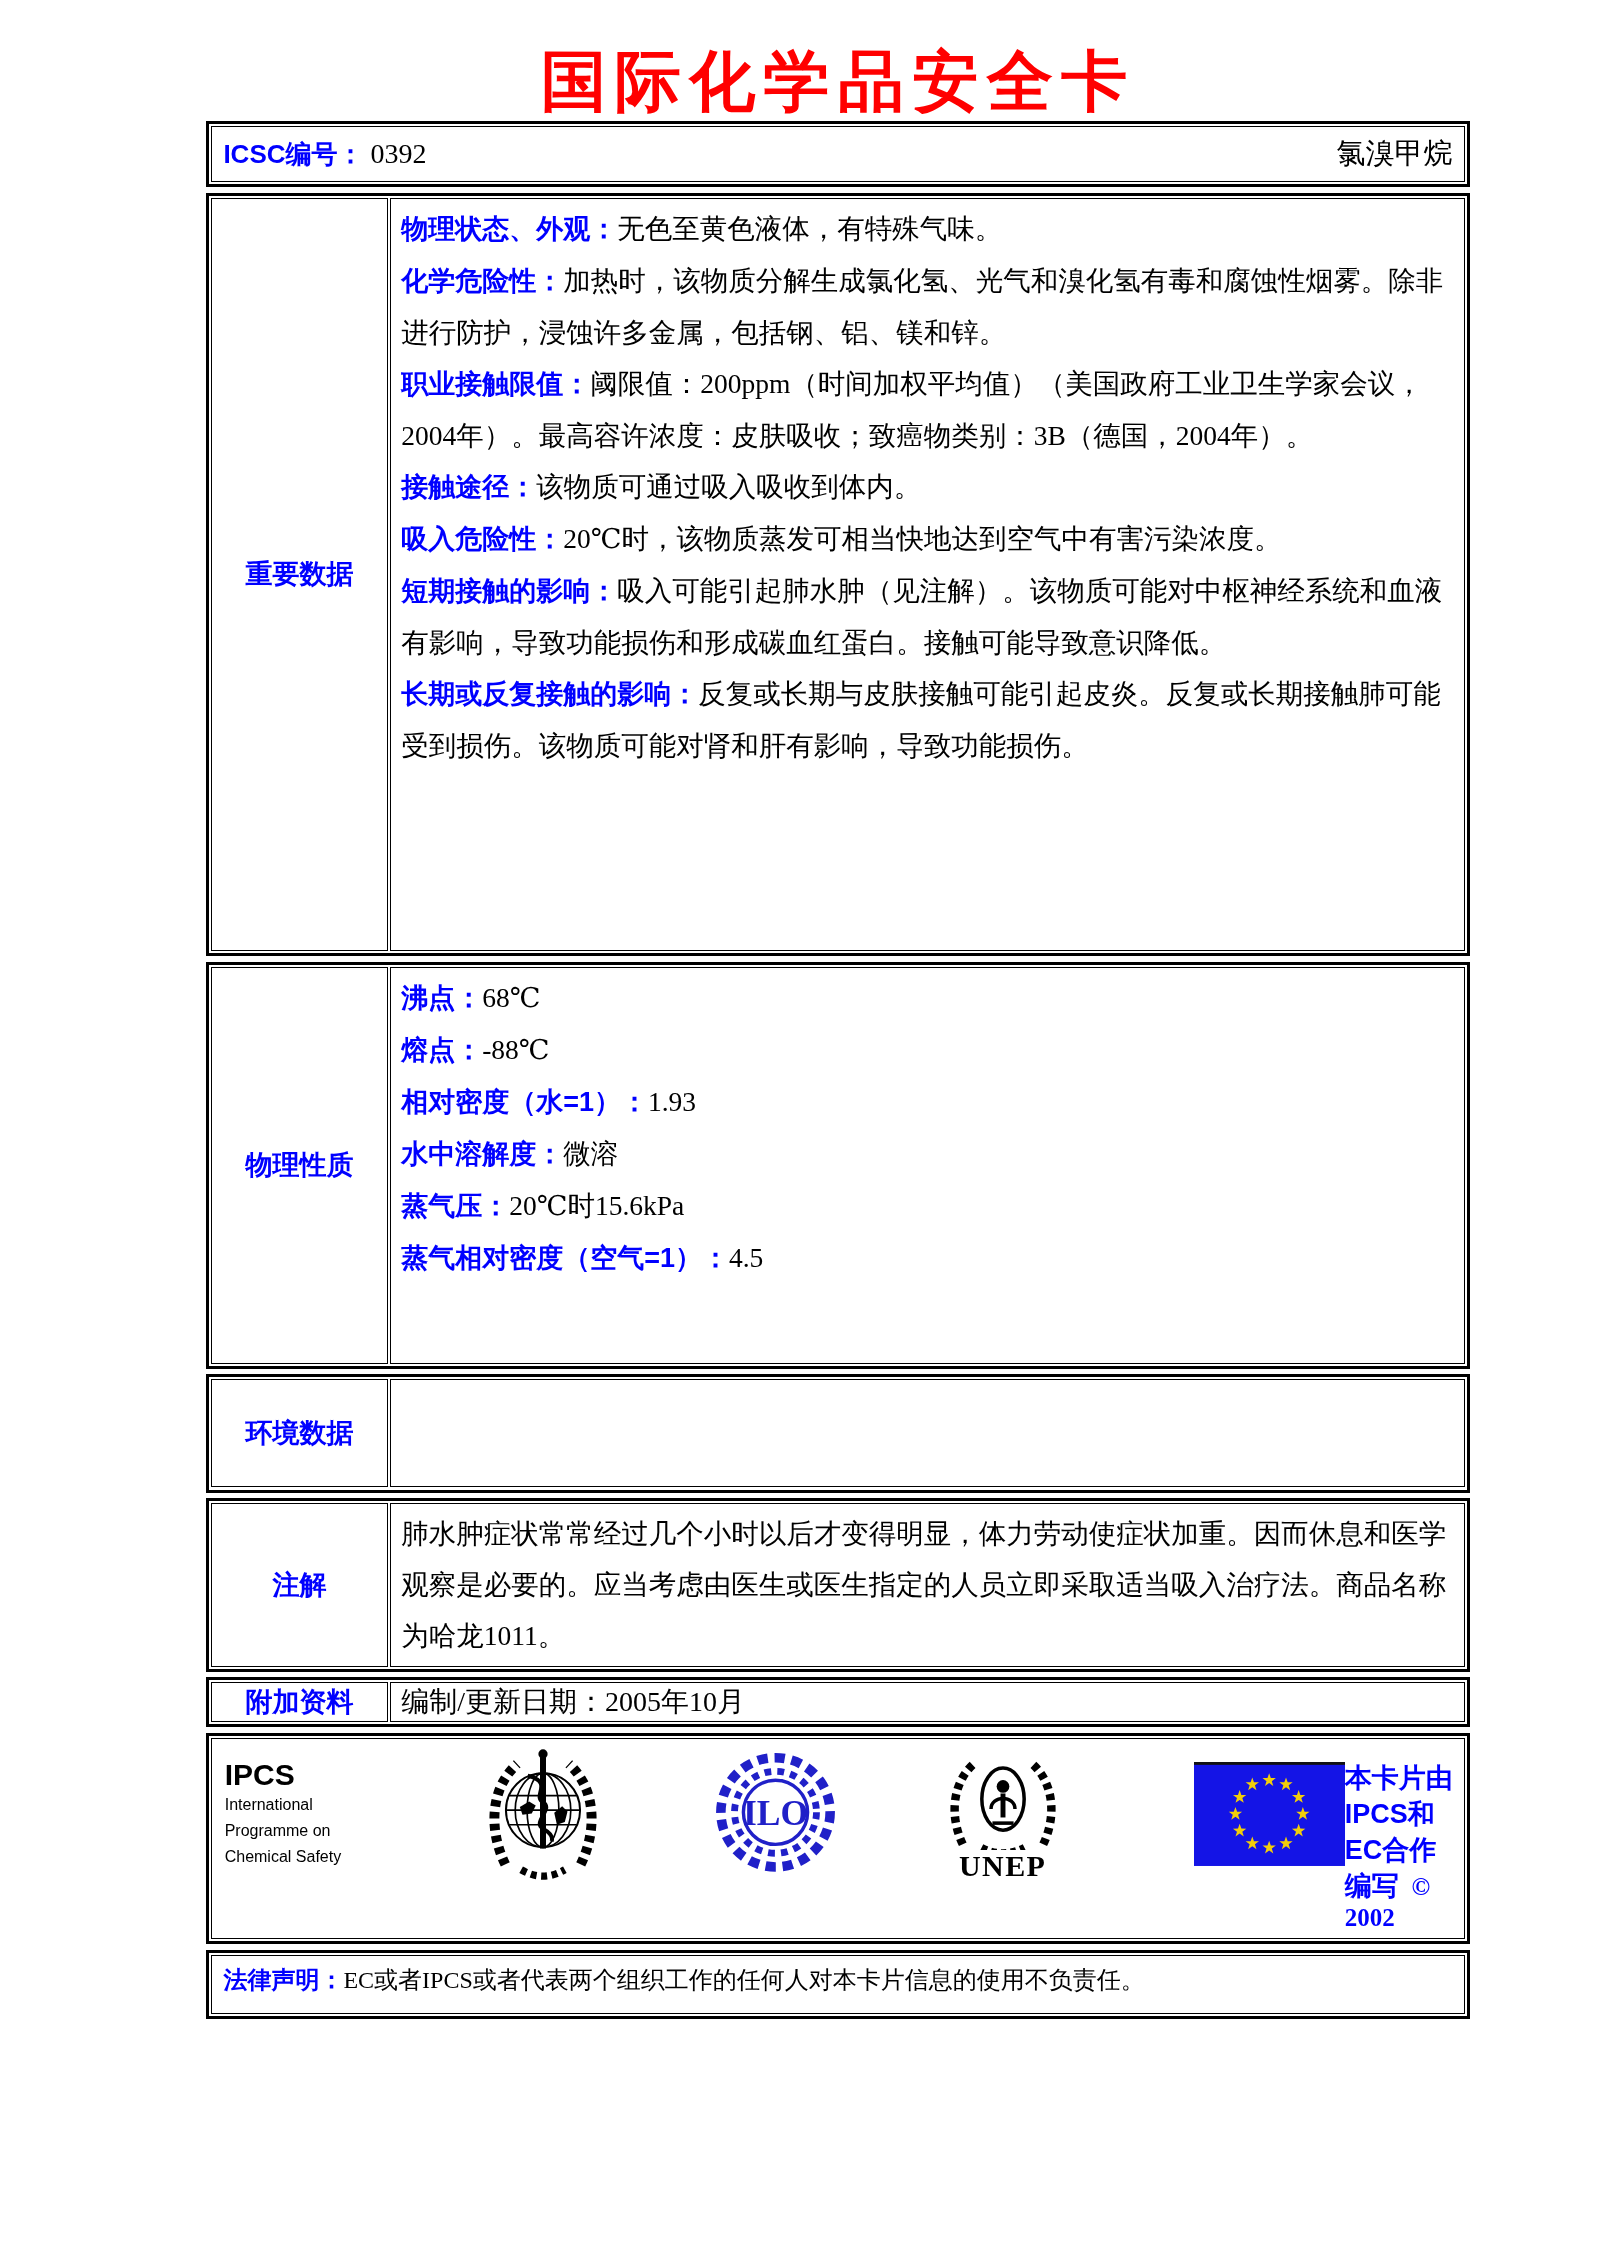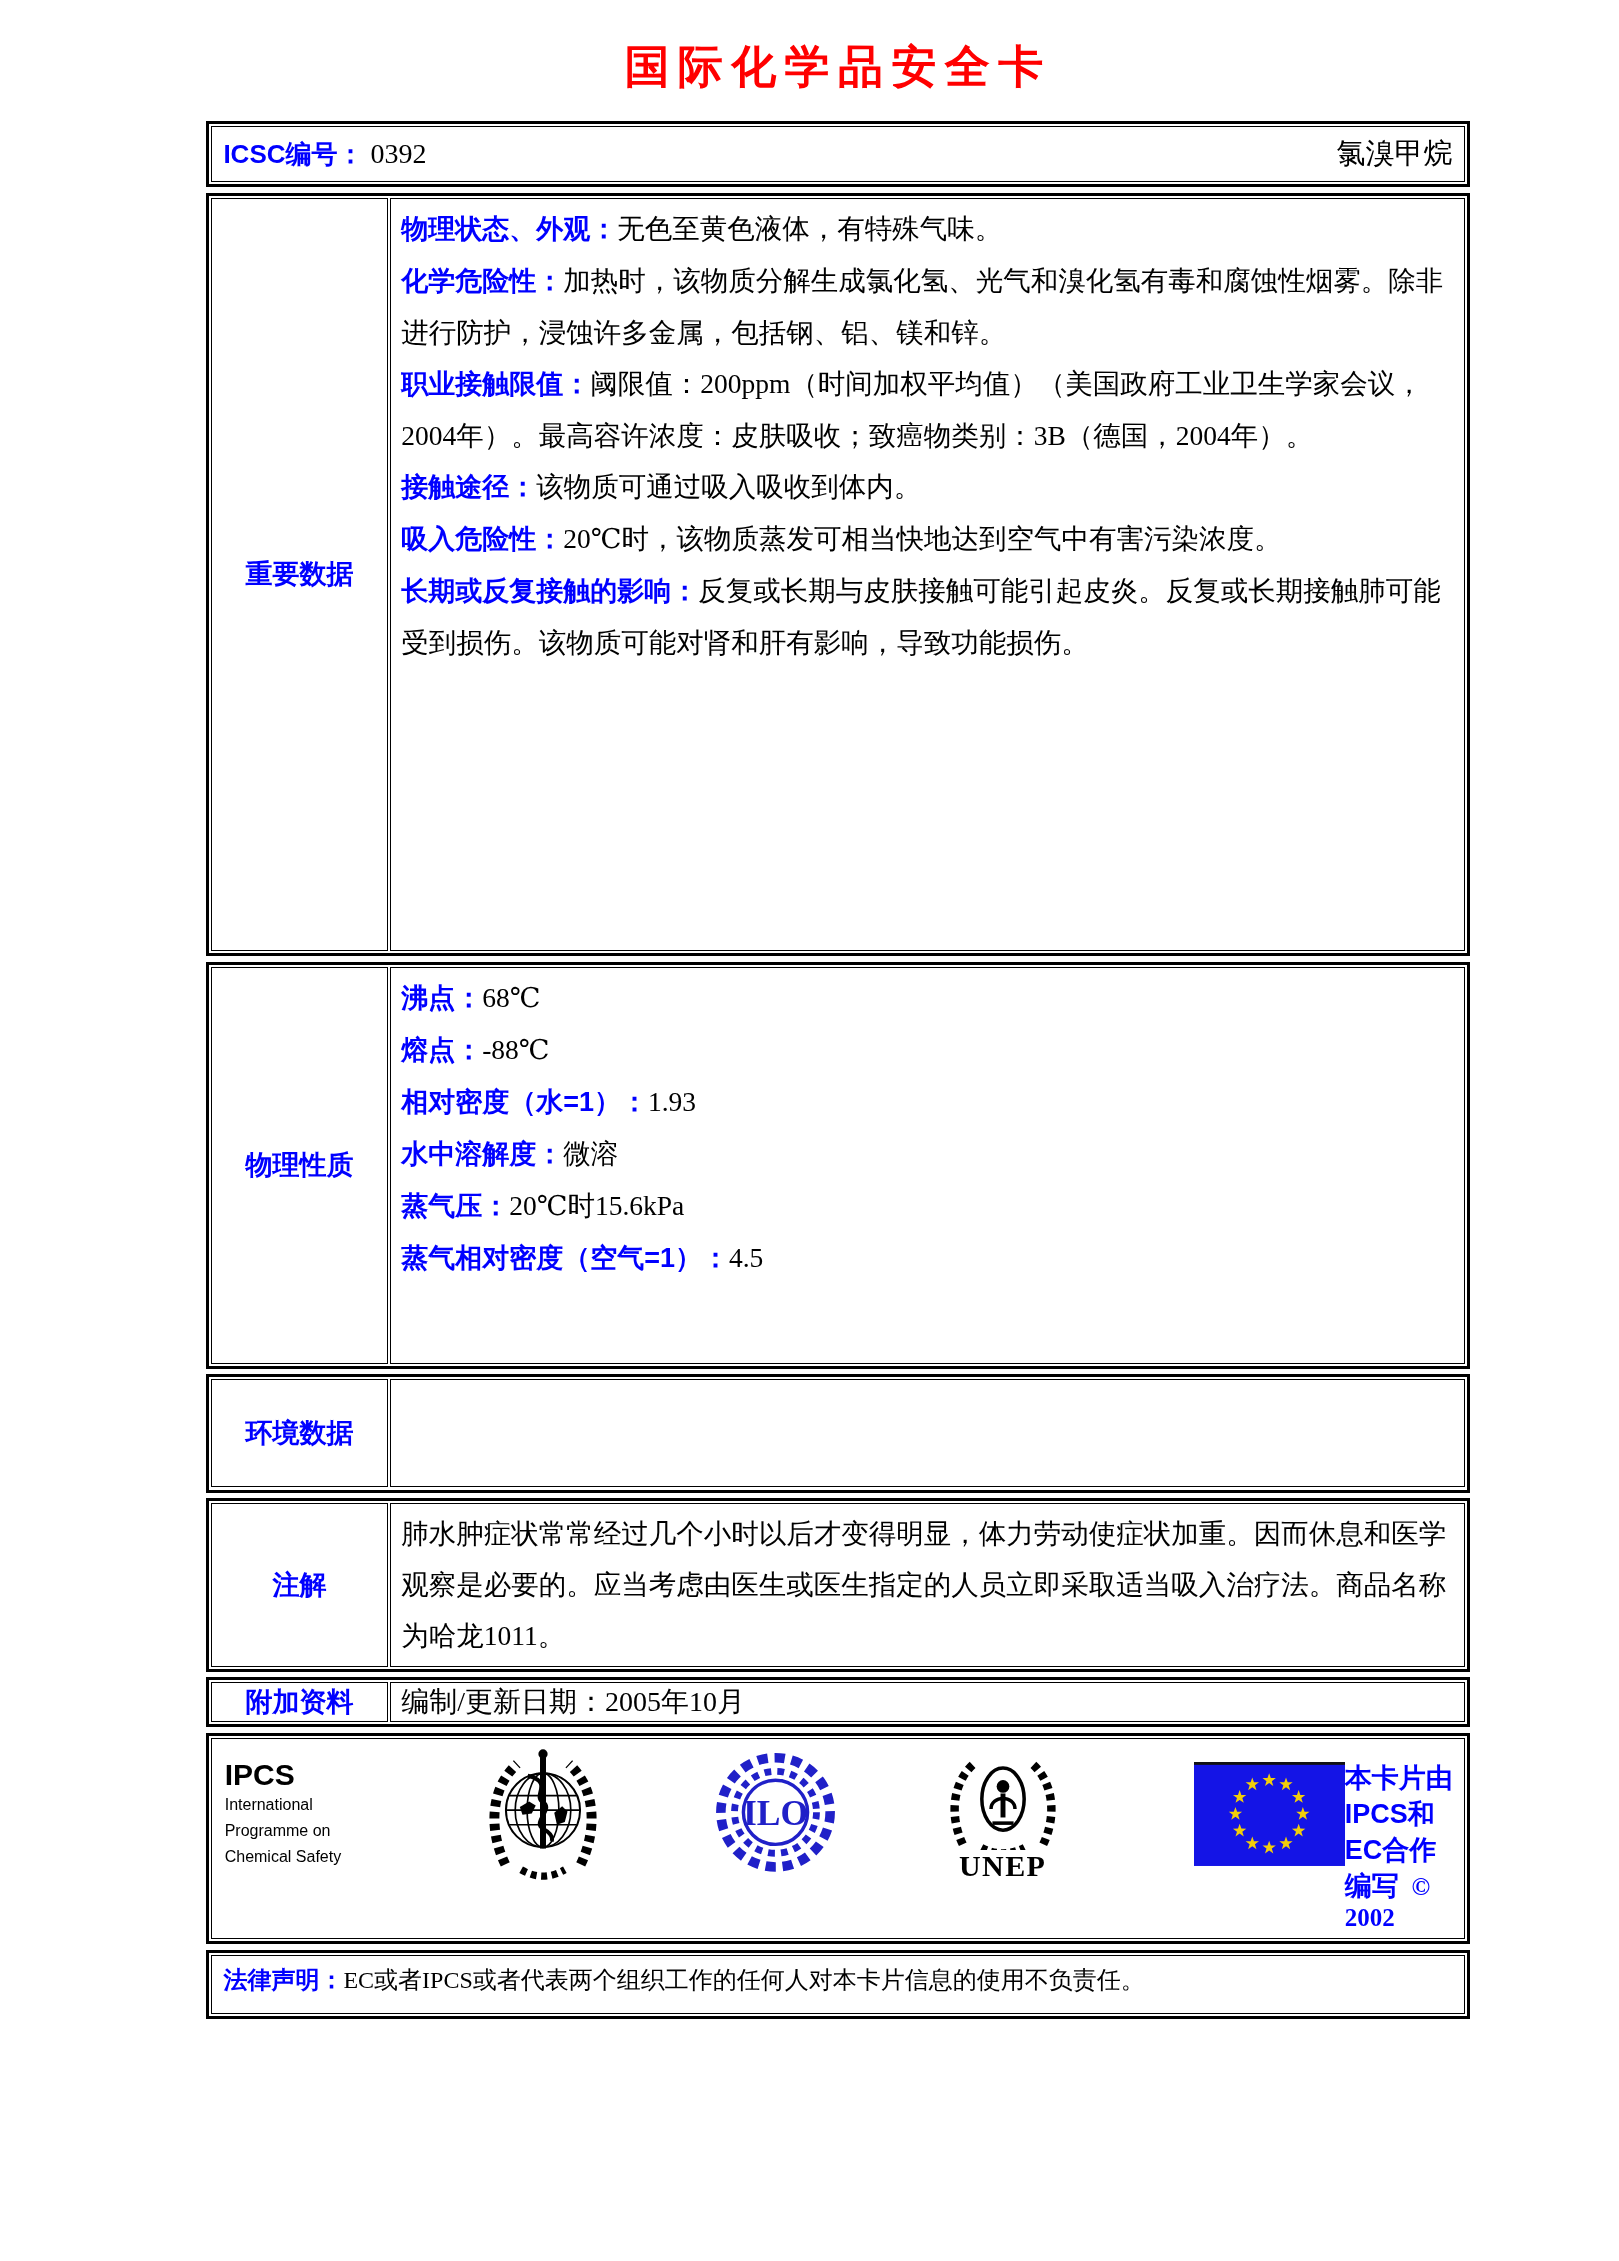--- a/index.html
+++ b/index.html
@@ -1,19 +1,19 @@
 <!DOCTYPE html>
 <html style="font-size:11.3px"><head>
 <meta charset="utf-8">
 <style>
   html,body{margin:0;padding:0;background:#ffffff;}
   .page{position:relative;width:1620px;height:2261px;background:#ffffff;overflow:hidden;
         font-family:"Liberation Serif","DejaVu Serif",serif;color:#000;}
   .title{position:absolute;top:37px;left:206px;width:1264px;text-align:center;
-         color:#ff0000;font-weight:bold;font-size:45px;letter-spacing:8.4px;
+         color:#ff0000;font-weight:bold;font-size:66px;letter-spacing:8.4px;
          font-family:"Liberation Serif","DejaVu Serif",serif;}
   .doc{position:absolute;left:206px;top:121px;width:1264px;}
   .tbl{border:3.5px solid #000;padding:2.1px;margin:0 0 5.6px 0;box-sizing:border-box;background:#fff;}
   .row{display:flex;gap:2.1px;align-items:stretch;}
   .cell{border:1.4px solid #000;box-sizing:border-box;background:#fff;}
   .label-cell{flex:0 0 177px;display:flex;align-items:center;justify-content:center;text-align:center;
               color:#0000ff;font-family:"Liberation Sans","DejaVu Sans",sans-serif;
               font-weight:bold;font-size:27px;}
   .content-cell{flex:1 1 auto;padding:4.2px 10px;font-size:27.5px;line-height:51px;}
   .r-header{min-height:56px;}
@@ -75,20 +75,21 @@
 
     <div class="tbl">
       <div class="row r-important">
         <div class="cell label-cell">重要数据</div>
         <div class="cell content-cell">
           <div class="item"><span class="lbl">物理状态、外观：</span><span>无色至黄色液体，有特殊气味。</span></div>
           <div class="item"><span class="lbl">化学危险性：</span><span>加热时，该物质分解生成氯化氢、光气和溴化氢有毒和腐蚀性烟雾。除非进行防护，浸蚀许多金属，包括钢、铝、镁和锌。</span></div>
           <div class="item"><span class="lbl">职业接触限值：</span><span>阈限值：200ppm（时间加权平均值）（美国政府工业卫生学家会议，2004年）。最高容许浓度：皮肤吸收；致癌物类别：3B（德国，2004年）。</span></div>
           <div class="item"><span class="lbl">接触途径：</span><span>该物质可通过吸入吸收到体内。</span></div>
           <div class="item"><span class="lbl">吸入危险性：</span><span>20℃时，该物质蒸发可相当快地达到空气中有害污染浓度。</span></div>
+          <div class="item"><span class="lbl">短期接触的影响：</span><span>吸入可能引起肺水肿（见注解）。该物质可能对中枢神经系统和血液有影响，导致功能损伤和形成碳血红蛋白。接触可能导致意识降低。</span></div>
           <div class="item"><span class="lbl">长期或反复接触的影响：</span><span>反复或长期与皮肤接触可能引起皮炎。反复或长期接触肺可能受到损伤。该物质可能对肾和肝有影响，导致功能损伤。</span></div>
         </div>
       </div>
     </div>
 
     <div class="tbl">
       <div class="row r-physical">
         <div class="cell label-cell">物理性质</div>
         <div class="cell content-cell">
           <div class="item"><span class="lbl">沸点：</span><span>68℃</span></div>

